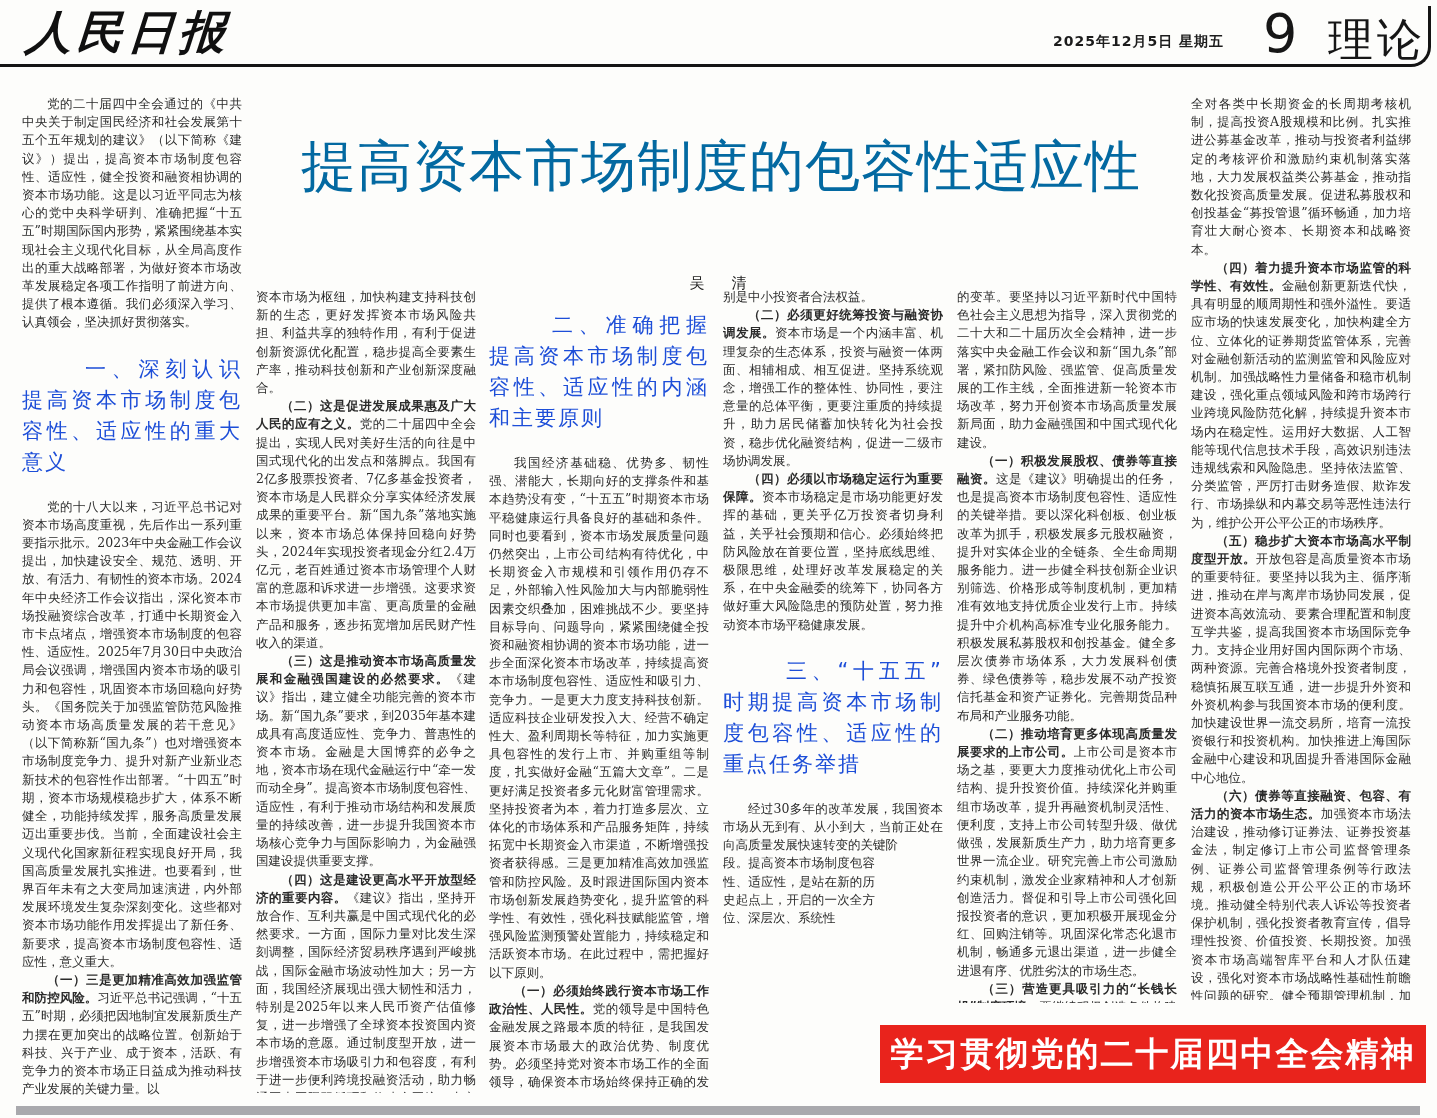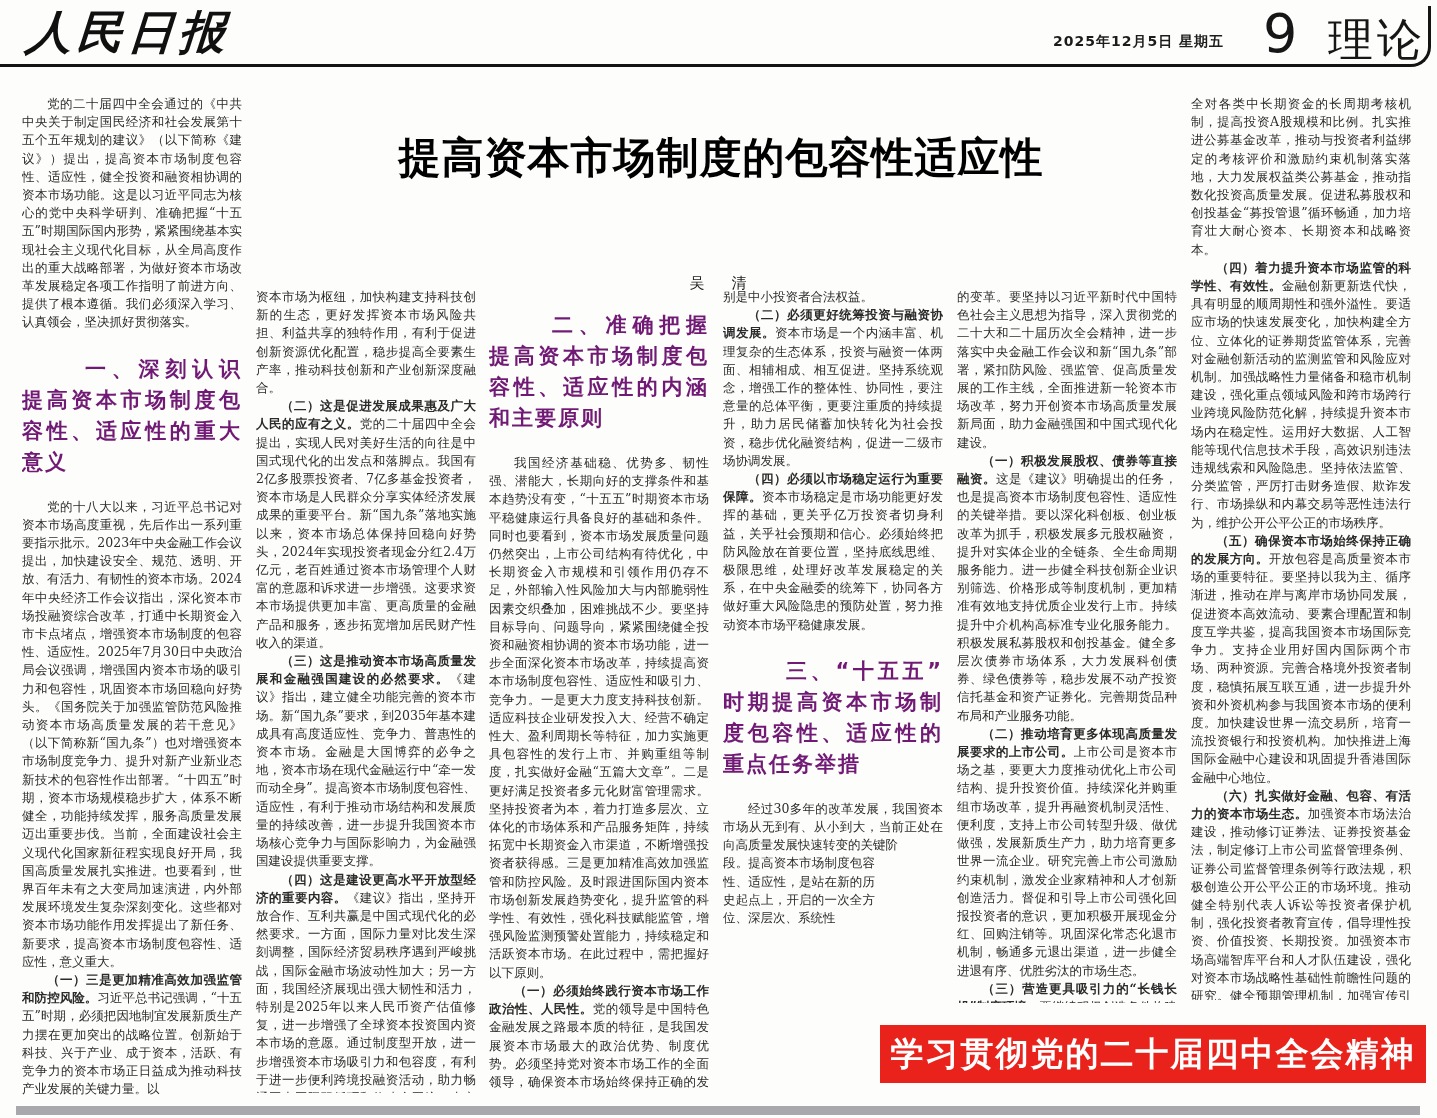--- a/index.html
+++ b/index.html
@@ -31,21 +31,21 @@
   }
   .section-name {
     position:absolute; left:1308px; top:10px;
     font-family:"DejaVu Sans", sans-serif; font-size:45px;
     letter-spacing:4px; color:#161616; white-space:nowrap;margin-left:20px;
   }
   
   .headline {
     position:absolute; left:258px; top:130px; width:926px;
     text-align:center; font-family:"DejaVu Sans", sans-serif;
-    font-weight:700; font-size:42px; letter-spacing:1px; color:#000000;
+    font-weight:400; font-size:55px; letter-spacing:1px; color:#0369a1;
     white-space:nowrap;
   }
   .byline {
     position:absolute; left:258px; top:234px; width:926px;
     text-align:center; font-size:15px; letter-spacing:6px; color:#222;margin-top:40px;
   }
   
   .col {
     position:absolute; width:220px; overflow:hidden;
     text-align:justify; font-size:12.5px; line-height:18.2px; color:#2b2b2b;
@@ -54,23 +54,23 @@
   .c2 { left:256px;  top:288px; height:805px; }
   .c3 { left:489px;  top:288px; height:805px; }
   .c4 { left:723px;  top:288px; height:800px; }
   .c5 { left:957px;  top:288px; height:715px; }
   .c6 { left:1191px; top:95px;  height:905px; }
   .para { margin:0; text-indent:2em; }
   .para.noindent { text-indent:0; }
   .para.narrow { width:152px; }
   .lead { font-weight:bold; }
   .sec-heading {
-    font-family:"DejaVu Sans", sans-serif; font-weight:bold;
+    font-family:"DejaVu Sans", sans-serif; font-weight:normal;
     font-size:21px; line-height:31px; letter-spacing:2px;
-    color:#701a75; text-indent:3em; text-align:justify;
+    color:#1d4ed8; text-indent:3em; text-align:justify;
     margin:22px 0 20px 0;
   }
   
   .banner {
     position:absolute; left:880px; top:1025px; width:546px; height:58px;
     display:flex; align-items:center; justify-content:center;
     font-family:"DejaVu Sans", sans-serif; font-weight:900;
     font-size:33px; letter-spacing:2px; white-space:nowrap;
   }
   .bottom-bar {
@@ -120,22 +120,22 @@
       </div>
       <div class="col c5">
         <p class="para noindent">的变革。要坚持以习近平新时代中国特色社会主义思想为指导，深入贯彻党的二十大和二十届历次全会精神，进一步落实中央金融工作会议和新“国九条”部署，紧扣防风险、强监管、促高质量发展的工作主线，全面推进新一轮资本市场改革，努力开创资本市场高质量发展新局面，助力金融强国和中国式现代化建设。</p>
         <p class="para"><span class="lead">（一）积极发展股权、债券等直接融资。</span>这是《建议》明确提出的任务，也是提高资本市场制度包容性、适应性的关键举措。要以深化科创板、创业板改革为抓手，积极发展多元股权融资，提升对实体企业的全链条、全生命周期服务能力。进一步健全科技创新企业识别筛选、价格形成等制度机制，更加精准有效地支持优质企业发行上市。持续提升中介机构高标准专业化服务能力。积极发展私募股权和创投基金。健全多层次债券市场体系，大力发展科创债券、绿色债券等，稳步发展不动产投资信托基金和资产证券化。完善期货品种布局和产业服务功能。</p>
         <p class="para"><span class="lead">（二）推动培育更多体现高质量发展要求的上市公司。</span>上市公司是资本市场之基，要更大力度推动优化上市公司结构、提升投资价值。持续深化并购重组市场改革，提升再融资机制灵活性、便利度，支持上市公司转型升级、做优做强，发展新质生产力，助力培育更多世界一流企业。研究完善上市公司激励约束机制，激发企业家精神和人才创新创造活力。督促和引导上市公司强化回报投资者的意识，更加积极开展现金分红、回购注销等。巩固深化常态化退市机制，畅通多元退出渠道，进一步健全进退有序、优胜劣汰的市场生态。</p>
         <p class="para"><span class="lead">（三）营造更具吸引力的“长钱长投”制度环境。</span>要继续积极创造条件构建中长期资金“愿意来、留得住、发展得好”的市场环境，推动建立健</p>
       </div>
       <div class="col c6">
         <p class="para noindent">全对各类中长期资金的长周期考核机制，提高投资A股规模和比例。扎实推进公募基金改革，推动与投资者利益绑定的考核评价和激励约束机制落实落地，大力发展权益类公募基金，推动指数化投资高质量发展。促进私募股权和创投基金“募投管退”循环畅通，加力培育壮大耐心资本、长期资本和战略资本。</p>
         <p class="para"><span class="lead">（四）着力提升资本市场监管的科学性、有效性。</span>金融创新更新迭代快，具有明显的顺周期性和强外溢性。要适应市场的快速发展变化，加快构建全方位、立体化的证券期货监管体系，完善对金融创新活动的监测监管和风险应对机制。加强战略性力量储备和稳市机制建设，强化重点领域风险和跨市场跨行业跨境风险防范化解，持续提升资本市场内在稳定性。运用好大数据、人工智能等现代信息技术手段，高效识别违法违规线索和风险隐患。坚持依法监管、分类监管，严厉打击财务造假、欺诈发行、市场操纵和内幕交易等恶性违法行为，维护公开公平公正的市场秩序。</p>
-        <p class="para"><span class="lead">（五）确保资本市场始终保持正确的发展方向。</span>开放包容是高质量资本市场的重要特征。要坚持以我为主、循序渐进，推动在岸与离岸市场协同发展，促进资本高效流动、要素合理配置和制度互学共鉴，提高我国资本市场国际竞争力。支持企业用好国内国际两个市场、两种资源。完善合格境外投资者制度，稳慎拓展互联互通，进一步提升外资和外资机构参与我国资本市场的便利度。加快建设世界一流交易所，培育一流投资银行和投资机构。加快推进上海国际金融中心建设和巩固提升香港国际金融中心地位。</p>
-        <p class="para"><span class="lead">（六）扎实做好金融、包容、有活力的资本市场生态。</span>加强资本市场法治建设，推动修订证券法、证券投资基金法，制定修订上市公司监督管理条例、证券公司监督管理条例等行政法规，积极创造公开公平公正的市场环境。推动健全特别代表人诉讼等投资者保护机制，强化投资者教育宣传，倡导理性投资、价值投资、长期投资。加强资本市场高端智库平台和人才队伍建设，强化对资本市场战略性基础性前瞻性问题的研究。健全预期管理机制，加强宣传引导，推动全社会形成鼓励创新、包容失败的良好舆论氛围。</p>
+        <p class="para"><span class="lead">（五）稳步扩大资本市场高水平制度型开放。</span>开放包容是高质量资本市场的重要特征。要坚持以我为主、循序渐进，推动在岸与离岸市场协同发展，促进资本高效流动、要素合理配置和制度互学共鉴，提高我国资本市场国际竞争力。支持企业用好国内国际两个市场、两种资源。完善合格境外投资者制度，稳慎拓展互联互通，进一步提升外资和外资机构参与我国资本市场的便利度。加快建设世界一流交易所，培育一流投资银行和投资机构。加快推进上海国际金融中心建设和巩固提升香港国际金融中心地位。</p>
+        <p class="para"><span class="lead">（六）债券等直接融资、包容、有活力的资本市场生态。</span>加强资本市场法治建设，推动修订证券法、证券投资基金法，制定修订上市公司监督管理条例、证券公司监督管理条例等行政法规，积极创造公开公平公正的市场环境。推动健全特别代表人诉讼等投资者保护机制，强化投资者教育宣传，倡导理性投资、价值投资、长期投资。加强资本市场高端智库平台和人才队伍建设，强化对资本市场战略性基础性前瞻性问题的研究。健全预期管理机制，加强宣传引导，推动全社会形成鼓励创新、包容失败的良好舆论氛围。</p>
       </div>
     </div>
 
   <div class="banner" style="background: rgb(233, 35, 28); color: rgb(255, 255, 255);">学习贯彻党的二十届四中全会精神</div>
 
   <div class="bottom-bar"></div>
 
 </div>
 
 </body></html>

